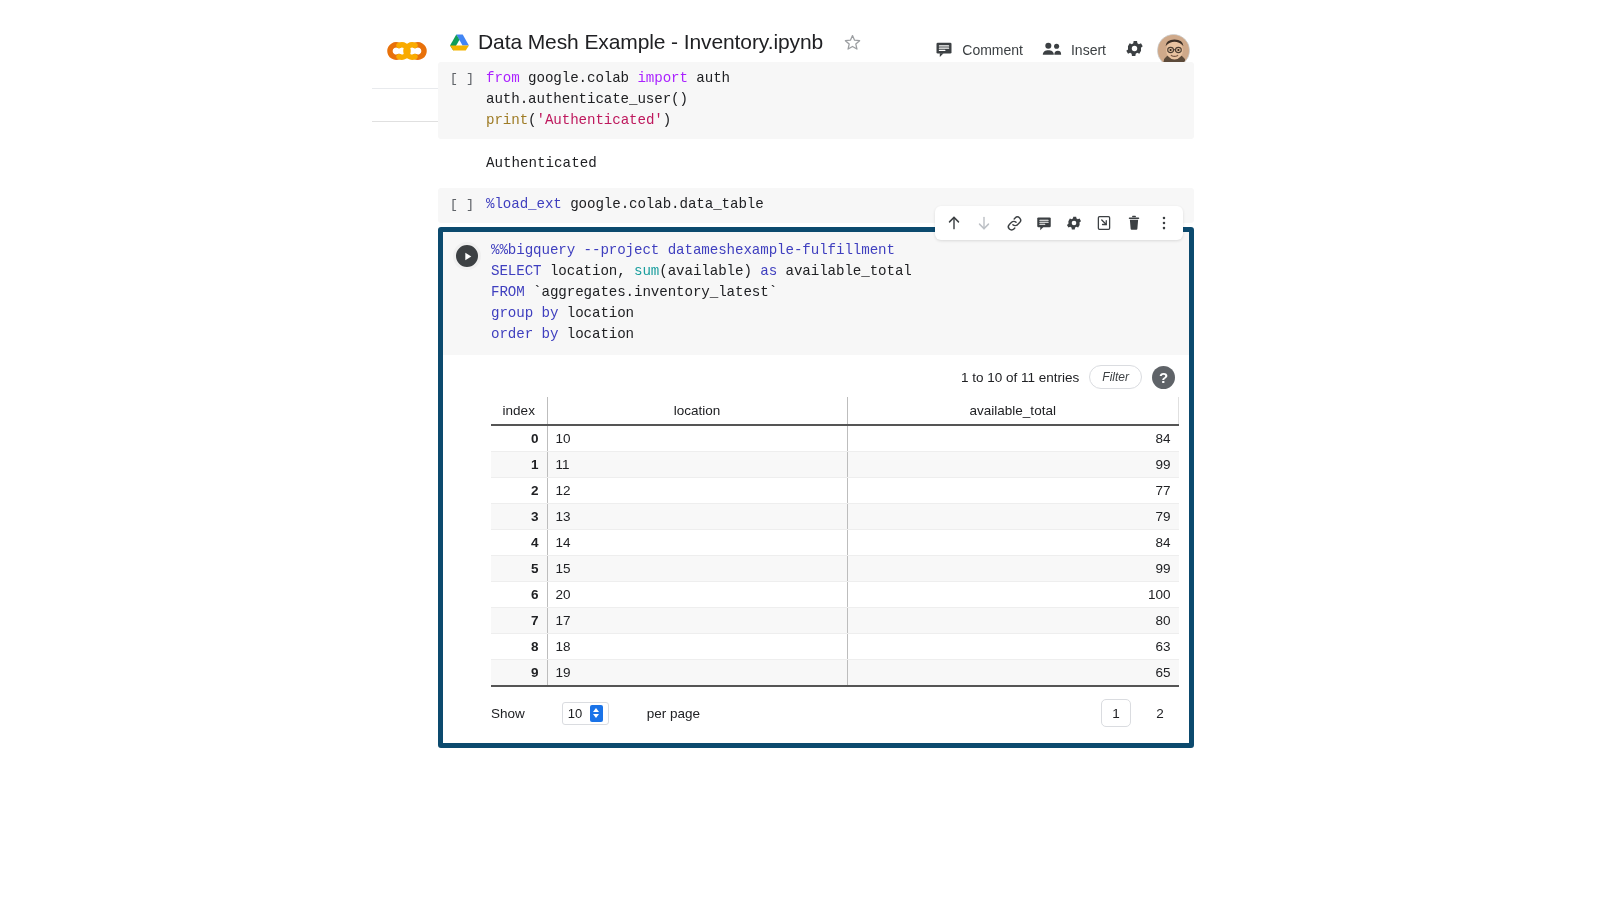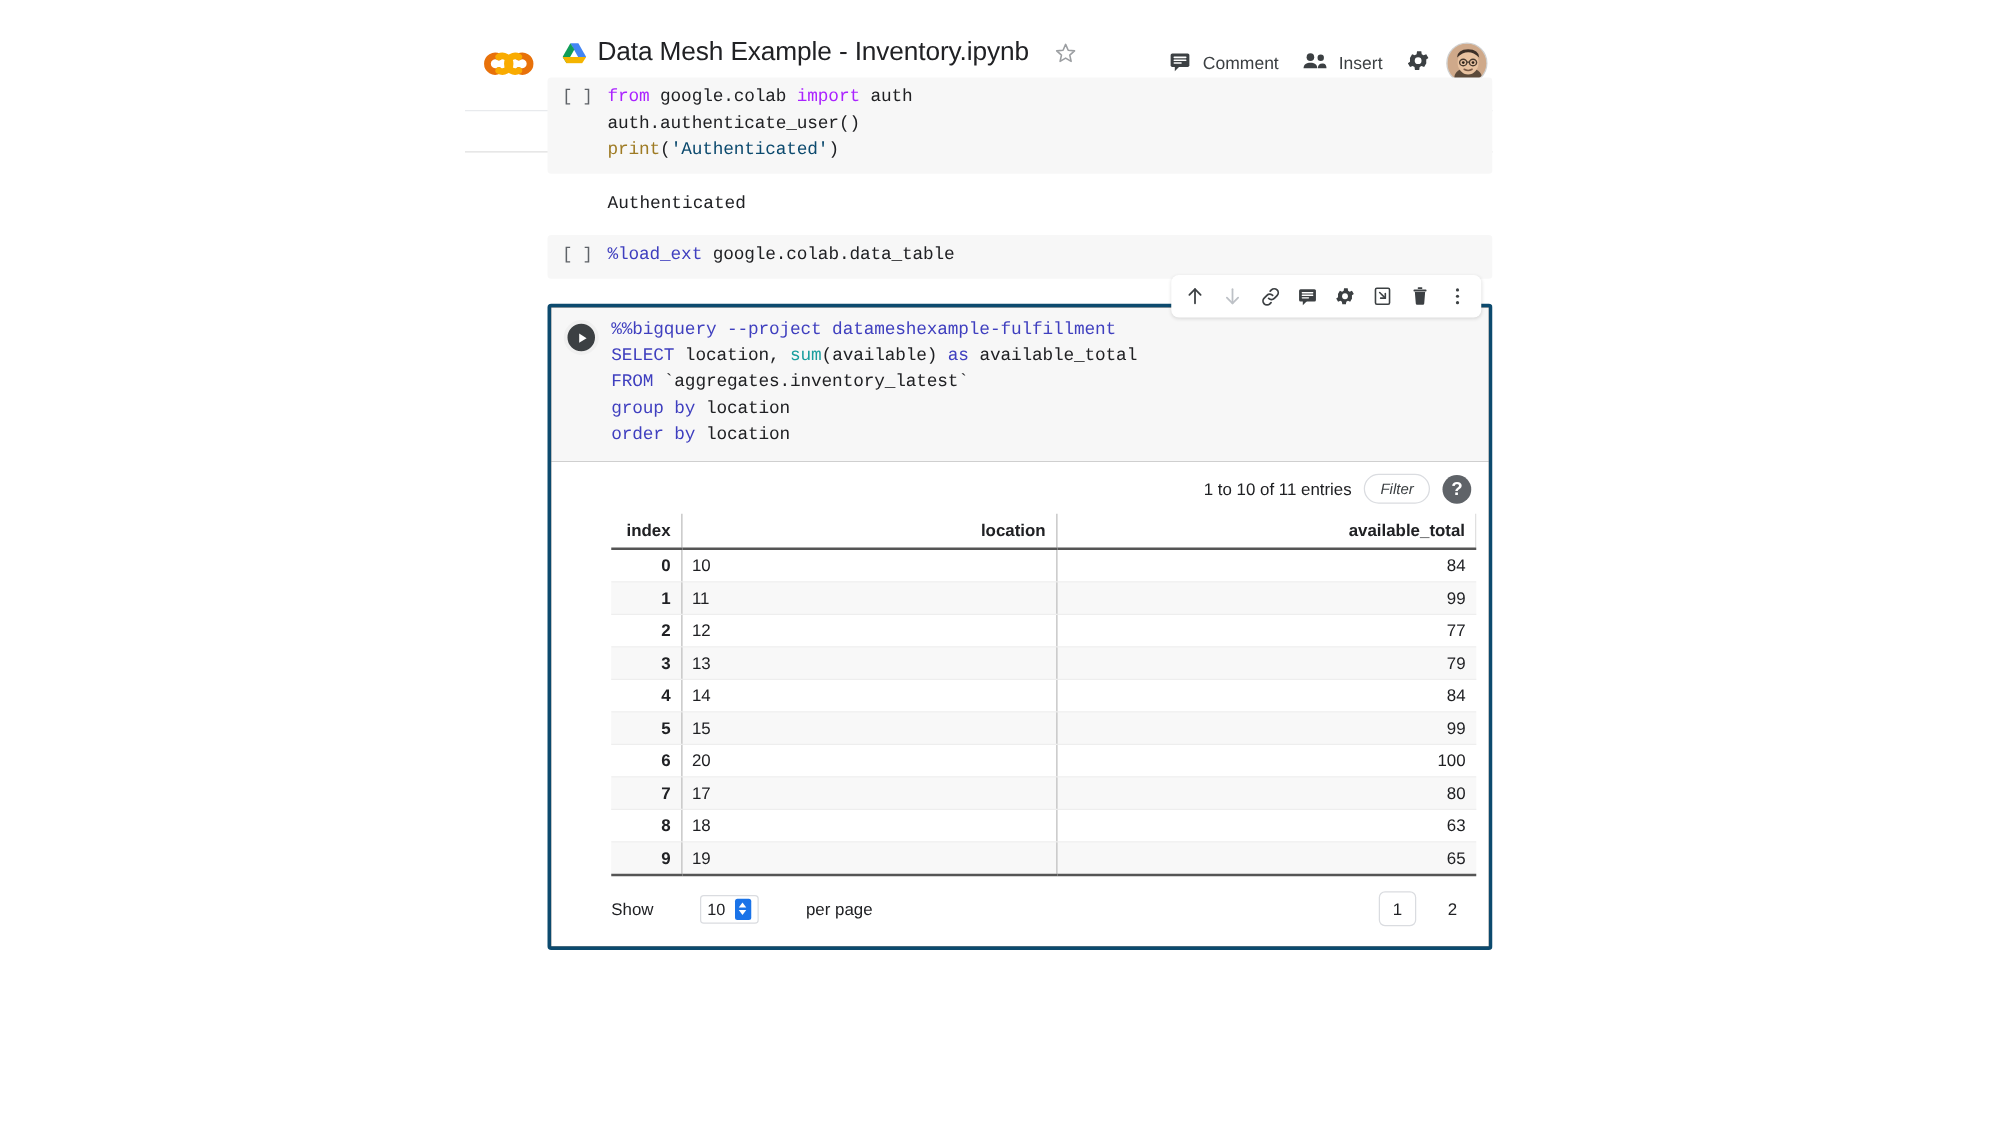--- a/index.html
+++ b/index.html
@@ -120,41 +120,41 @@
     user-select: none; cursor: pointer;
   }
   pre.src {
     font-family: "Liberation Mono", monospace;
     font-size: 14.2px; line-height: 21px;
     color: #202124; white-space: pre; margin: 0;
     letter-spacing: -0.1px;
   }
   .k-pink { color: #aa22ff; }
   .k-func { color: #9e7b24; }
-  .k-str  { color: #0c4a6e; }
+  .k-str  { color: #be185d; }
   .k-blue { color: #3f3fbf; }
   .k-teal { color: #1a9e9e; }
   .k-plain { color: #202124; }
 
   .out-text {
     font-family: "Liberation Mono", monospace;
     font-size: 14.2px; line-height: 21px; color: #202124;
     padding: 14px 0 10px 48px;
   }
 
   .md-text {
     font-size: 16.5px; color: #202124; padding: 14px 0 18px 6px;
     letter-spacing: -0.1px;
   }
 
   
   .bq-wrap {
-    position: relative; margin-top: 20px;
-    border: 3px solid #0c4a6e; border-radius: 3px;
-    background: #000000;
+    position: relative; margin-top: 4px;
+    border: 5px solid #0c4a6e; border-radius: 3px;
+    background: #701a75;
   }
   .bq-code {
     background: #f7f7f7; display: flex; align-items: flex-start;
     padding: 8px 0 10px 0; min-height: 118px;
   }
   .run-gutter {
     width: 48px; flex: none; display: flex; justify-content: center;
     padding-top: 2px;
   }
   .run-btn {
@@ -184,22 +184,22 @@
     font-size: 12px; color: #3c4043; border: 1px solid #dadce0;
     border-radius: 13px; padding: 4px 12px; background:#fff; cursor: pointer; font-style: italic;
   }
   .help-icon {
     width: 23px; height: 23px; border-radius: 50%; background: #5f6368;
     color: #fff; font-size: 15px; font-weight: bold;
     display: flex; align-items: center; justify-content: center; cursor: pointer;
   }
   table.grid { width: 100%; border-collapse: collapse; font-size: 13.5px; }
   table.grid th {
-    font-weight: bold; color: #202124; padding: 6px 8px;
-    border-bottom: 2px solid #555; text-align: right;
+    font-weight: normal; color: #202124; padding: 6px 8px;
+    border-bottom: 2px solid #555; text-align: center;
     border-right: 1px solid #e0e0e0;
   }
   table.grid th.c-index { width: 56px; border-right: 1px solid #bdbdbd;}
   table.grid th.c-location { width: 300px; border-right: 1px solid #bdbdbd;}
   table.grid td {
     padding: 5px 8px; color: #202124; border-bottom: 1px solid #eeeeee;
   }
   table.grid td.c-index { text-align: right; font-weight: bold; border-right: 1px solid #bdbdbd; }
   table.grid td.c-location { text-align: left; border-right: 1px solid #bdbdbd; }
   table.grid td.c-total { text-align: right; }

